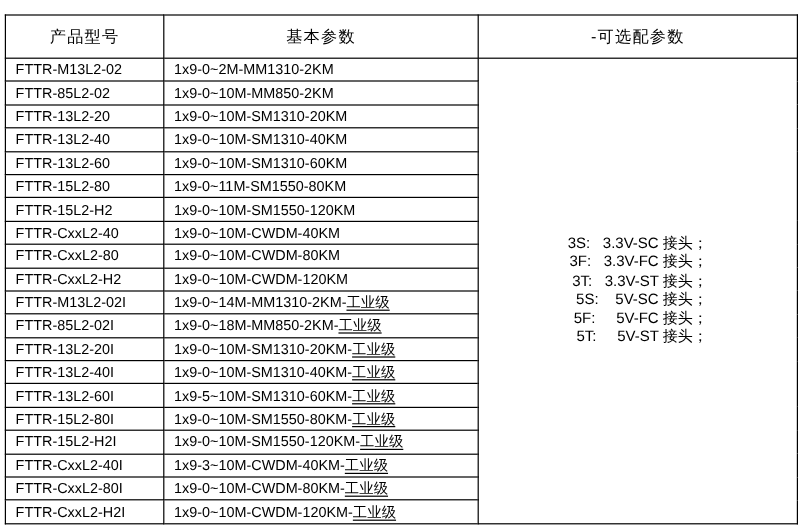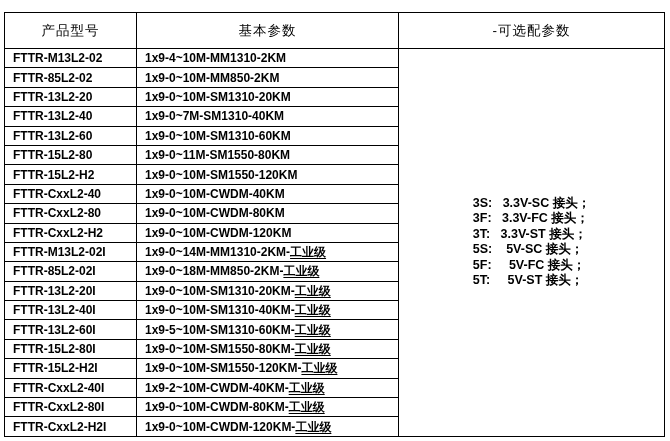--- a/index.html
+++ b/index.html
@@ -21,21 +21,20 @@
     top: 12px;
     border-collapse: collapse;
     table-layout: fixed;
     width: 660px;
     padding-left: 24px;
   }
   .spec-table th,
   .spec-table td {
     border: 1px solid #000000;
     background: #ffffff;
-    font-weight: bold;
   }
   .spec-table thead th {
     height: 35px;
     font-size: 13.5px;
     font-weight: 400;
     text-align: center;
     vertical-align: middle;
     padding: 0;
     letter-spacing: 1px;
   }
@@ -49,21 +48,21 @@
     overflow: hidden;
   }
   .spec-table td.optional-cell {
     vertical-align: middle;
     padding: 0;
     white-space: normal;
   }
   .optional-block {
     width: max-content;
     margin: 0 auto;
-    text-align: left;
+    text-align: right;
     white-space: pre;
     font-size: 12.5px;
     line-height: 15.5px;
   }
   .param-underline {
     text-decoration: underline;
     text-underline-offset: 2px;
   }
 </style>
 </head>
@@ -78,36 +77,36 @@
   <thead>
     <tr>
       <th>产品型号</th>
       <th>基本参数</th>
       <th>-可选配参数</th>
     </tr>
   </thead>
   <tbody>
       <tr>
     <td><span class="model-text">FTTR-M13L2-02</span></td>
-    <td><span class="param-text">1x9-4~10M-MM1310-2KM</span><span class="param-underline"></span></td>
+    <td><span class="param-text">1x9-0~2M-MM1310-2KM</span><span class="param-underline"></span></td>
   <td rowspan="20" class="optional-cell">
           <div class="optional-block"><div>3S:   3.3V-SC 接头；</div><div>3F:   3.3V-FC 接头；</div><div>3T:   3.3V-ST 接头；</div><div>5S:    5V-SC 接头；</div><div>5F:     5V-FC 接头；</div><div>5T:     5V-ST 接头；</div></div>
         </td>
       </tr>
       <tr>
     <td><span class="model-text">FTTR-85L2-02</span></td>
     <td><span class="param-text">1x9-0~10M-MM850-2KM</span><span class="param-underline"></span></td>
   </tr>
       <tr>
     <td><span class="model-text">FTTR-13L2-20</span></td>
     <td><span class="param-text">1x9-0~10M-SM1310-20KM</span><span class="param-underline"></span></td>
   </tr>
       <tr>
     <td><span class="model-text">FTTR-13L2-40</span></td>
-    <td><span class="param-text">1x9-0~7M-SM1310-40KM</span><span class="param-underline"></span></td>
+    <td><span class="param-text">1x9-0~10M-SM1310-40KM</span><span class="param-underline"></span></td>
   </tr>
       <tr>
     <td><span class="model-text">FTTR-13L2-60</span></td>
     <td><span class="param-text">1x9-0~10M-SM1310-60KM</span><span class="param-underline"></span></td>
   </tr>
       <tr>
     <td><span class="model-text">FTTR-15L2-80</span></td>
     <td><span class="param-text">1x9-0~11M-SM1550-80KM</span><span class="param-underline"></span></td>
   </tr>
       <tr>
@@ -149,21 +148,21 @@
       <tr>
     <td><span class="model-text">FTTR-15L2-80I</span></td>
     <td><span class="param-text">1x9-0~10M-SM1550-80KM-</span><span class="param-underline">工业级</span></td>
   </tr>
       <tr>
     <td><span class="model-text">FTTR-15L2-H2I</span></td>
     <td><span class="param-text">1x9-0~10M-SM1550-120KM-</span><span class="param-underline">工业级</span></td>
   </tr>
       <tr>
     <td><span class="model-text">FTTR-CxxL2-40I</span></td>
-    <td><span class="param-text">1x9-2~10M-CWDM-40KM-</span><span class="param-underline">工业级</span></td>
+    <td><span class="param-text">1x9-3~10M-CWDM-40KM-</span><span class="param-underline">工业级</span></td>
   </tr>
       <tr>
     <td><span class="model-text">FTTR-CxxL2-80I</span></td>
     <td><span class="param-text">1x9-0~10M-CWDM-80KM-</span><span class="param-underline">工业级</span></td>
   </tr>
       <tr>
     <td><span class="model-text">FTTR-CxxL2-H2I</span></td>
     <td><span class="param-text">1x9-0~10M-CWDM-120KM-</span><span class="param-underline">工业级</span></td>
   </tr>
     </tbody>

